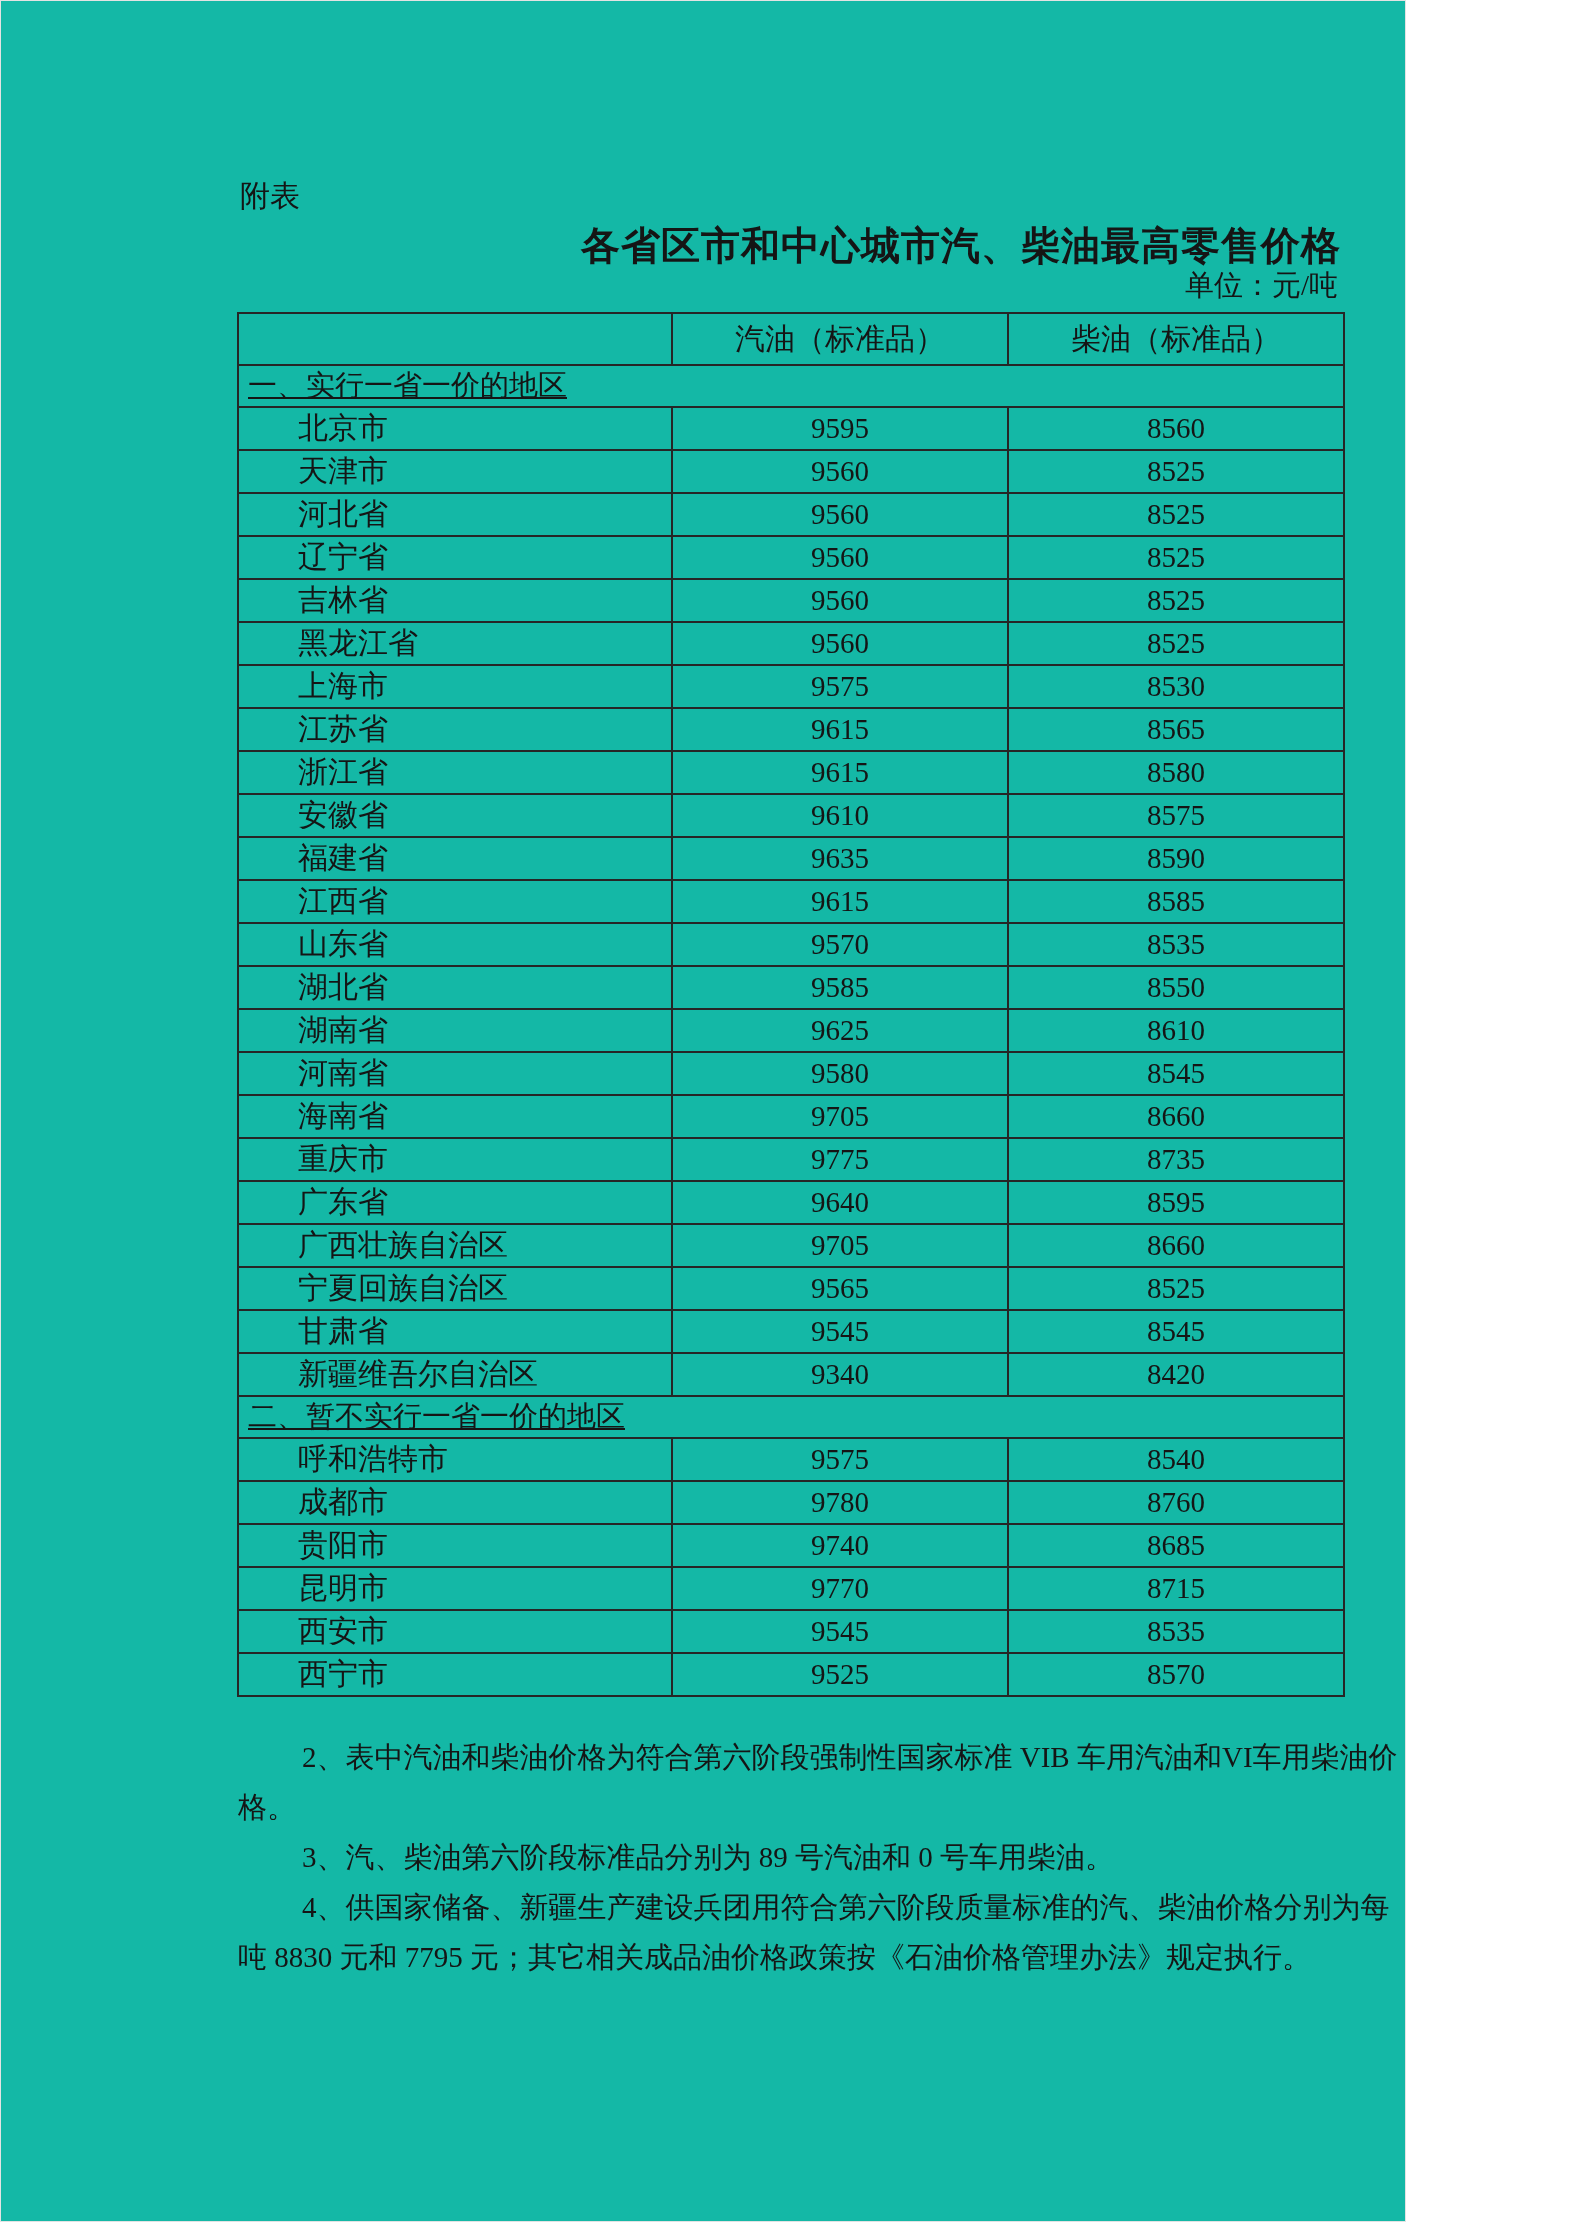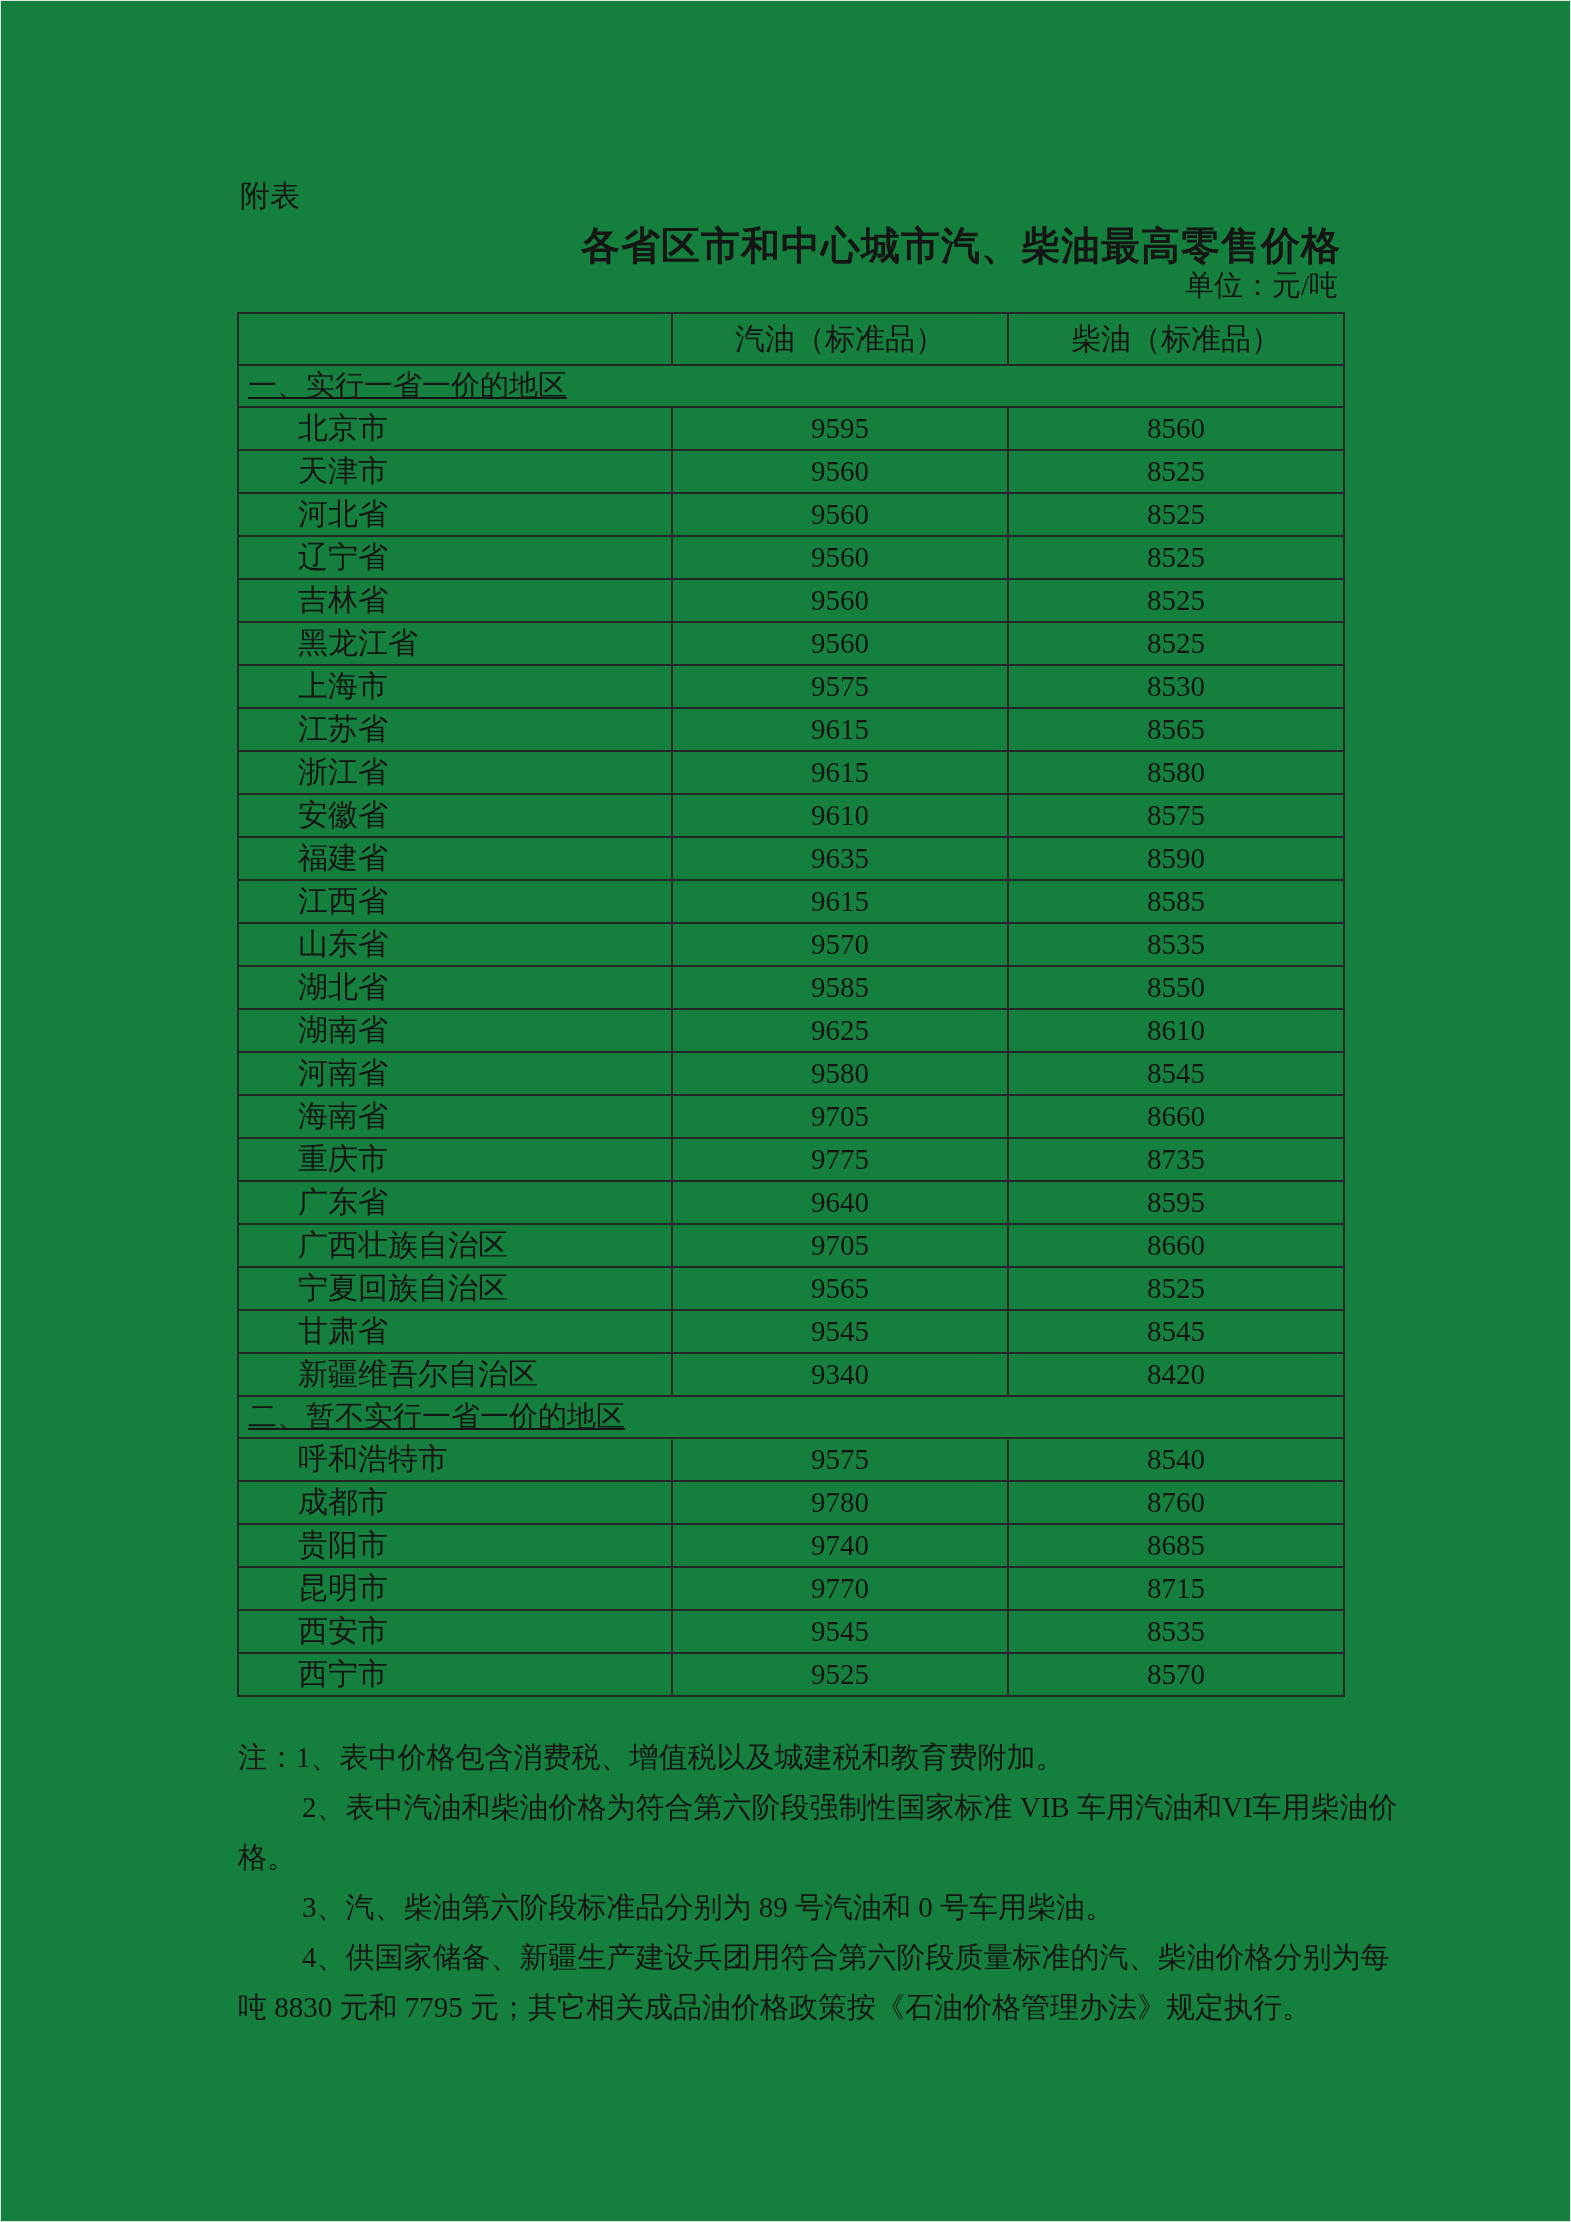--- a/index.html
+++ b/index.html
@@ -1,20 +1,20 @@
 <!DOCTYPE html>
 <html><head>
 <meta charset="utf-8">
 <style>
   html,body{margin:0;padding:0;background:#ffffff;}
   .page{
     position:relative;
-    width:1571px;
+    width:1406px;
     height:2222px;
-    background:#15803d;
+    background:#14b8a6;
     box-shadow:inset 0 0 0 1px #e3e3e3;
     font-family:"Liberation Serif","DejaVu Serif",serif;
     color:#151515;
     overflow:hidden;
   }
   .doc-label{
     position:absolute;
     left:240px;
     top:176px;
     font-size:30px;
@@ -289,21 +289,20 @@
 
   <tr class="data-row">
     <td class="region">西宁市</td>
     <td class="num">9525</td>
     <td class="num">8570</td>
   </tr>
 </tbody>
   </table>
 
   <div class="notes">
-  <div class="note-line">注：1、表中价格包含消费税、增值税以及城建税和教育费附加。</div>
 
   <div class="note-line indent">2、表中汽油和柴油价格为符合第六阶段强制性国家标准 VIB 车用汽油和VI车用柴油价</div>
 
   <div class="note-line">格。</div>
 
   <div class="note-line indent">3、汽、柴油第六阶段标准品分别为 89 号汽油和 0 号车用柴油。</div>
 
   <div class="note-line indent">4、供国家储备、新疆生产建设兵团用符合第六阶段质量标准的汽、柴油价格分别为每</div>
 
   <div class="note-line">吨 8830 元和 7795 元；其它相关成品油价格政策按《石油价格管理办法》规定执行。</div>

